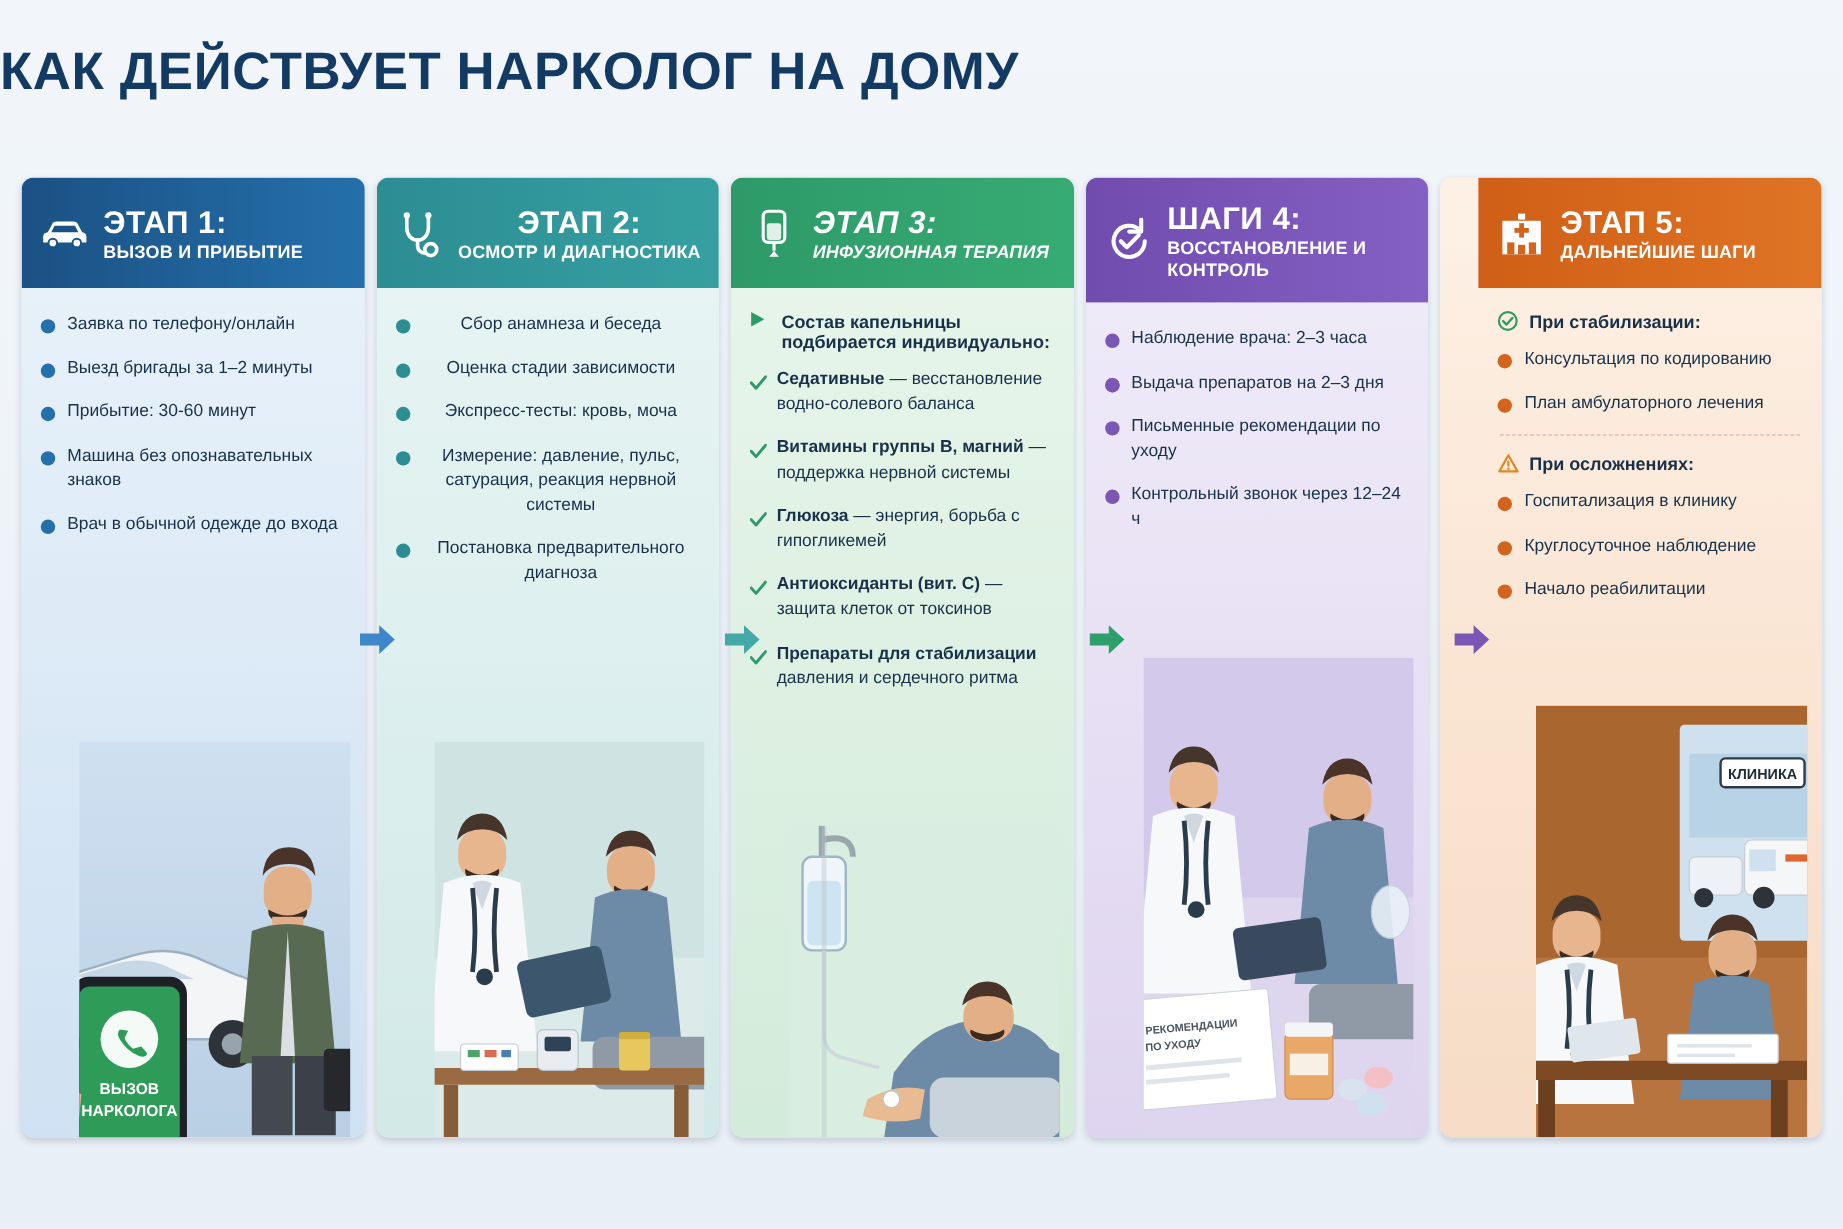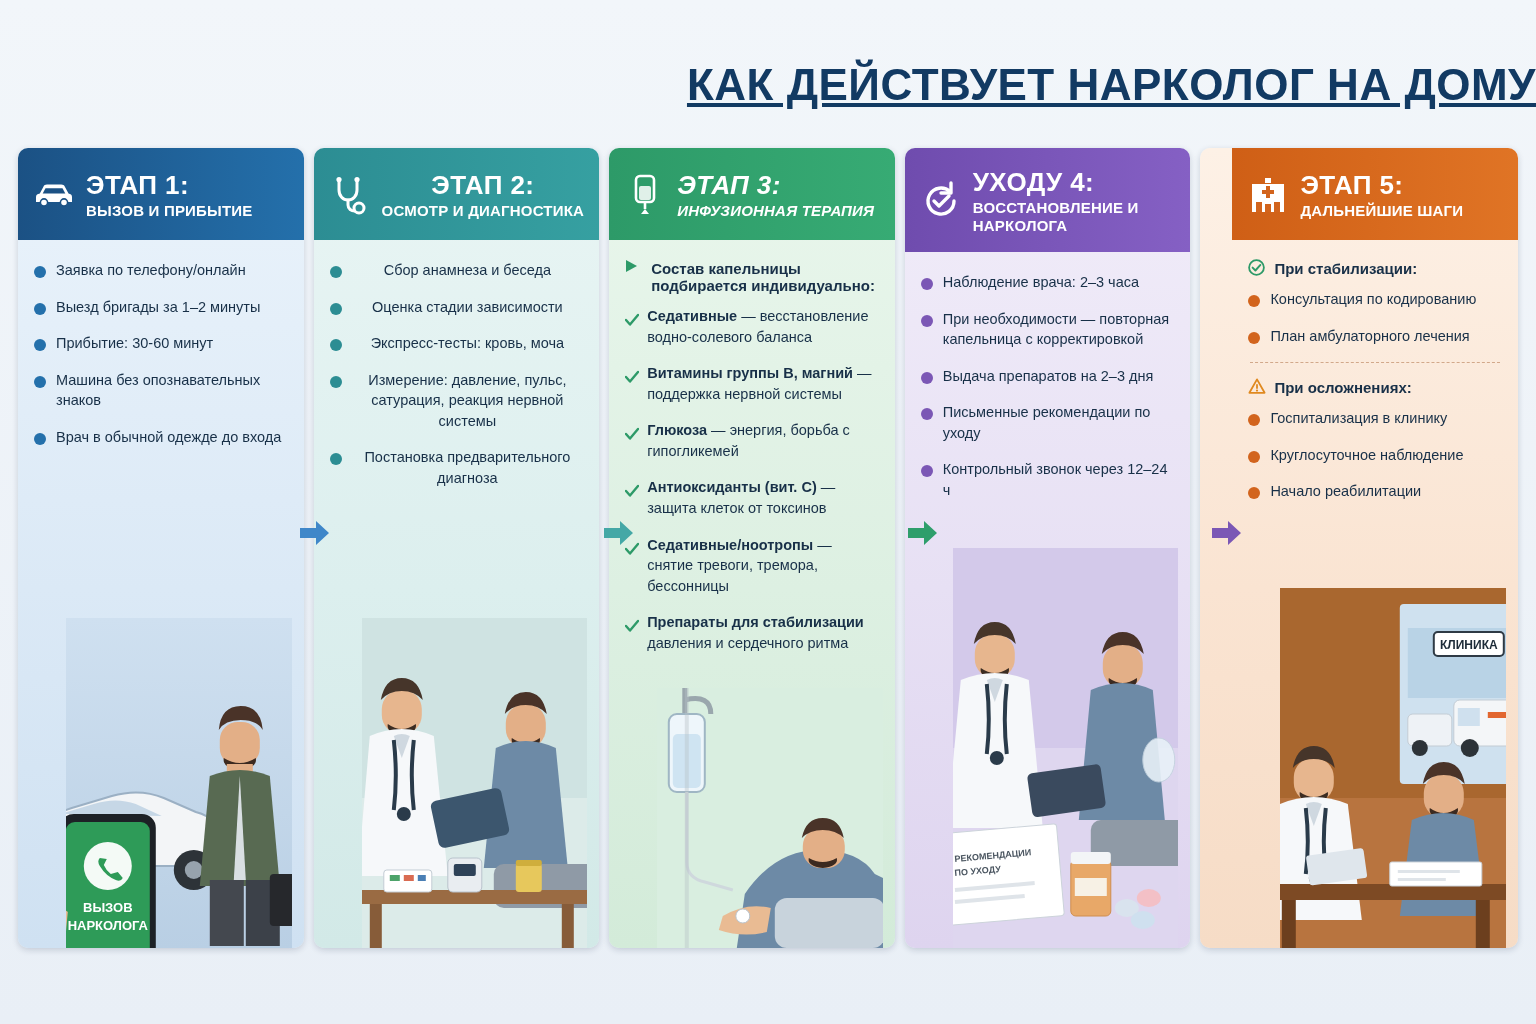--- a/index.html
+++ b/index.html
@@ -12,28 +12,27 @@
   }
   .page {
     position: relative;
     width: 1536px;
     height: 1024px;
     background: linear-gradient(180deg, #f2f6fa 0%, #e9eff6 100%);
   }
 
   
   .title {
-    text-align: right;
+    text-align: left;
     font-size: 44px;
     font-weight: bold;
     letter-spacing: 0.5px;
     color: #123a63;
-    padding-top: 60px;
+    padding-top: 35px;
     text-transform: uppercase;
-    text-decoration: underline;
   }
 
   
   .columns {
     position: absolute;
     top: 148px;
     left: 18px;
     right: 18px;
     height: 800px;
     display: flex;
@@ -327,26 +326,20 @@
           <li class="check">
             <span class="mk"><svg width="14" height="14" viewBox="0 0 14 14">
                   <path d="M1 7l4 4.5L13 2" fill="none" stroke="#2d9a68" stroke-width="2.4" stroke-linecap="round" stroke-linejoin="round"></path>
                 </svg></span>
             <b>Антиоксиданты (вит. С)</b> — защита клеток от токсинов
           </li>
           <li class="check">
             <span class="mk"><svg width="14" height="14" viewBox="0 0 14 14">
                   <path d="M1 7l4 4.5L13 2" fill="none" stroke="#2d9a68" stroke-width="2.4" stroke-linecap="round" stroke-linejoin="round"></path>
                 </svg></span>
-            <b>Седативные/ноотропы</b> — снятие тревоги, тремора, бессонницы
-          </li>
-          <li class="check">
-            <span class="mk"><svg width="14" height="14" viewBox="0 0 14 14">
-                  <path d="M1 7l4 4.5L13 2" fill="none" stroke="#2d9a68" stroke-width="2.4" stroke-linecap="round" stroke-linejoin="round"></path>
-                </svg></span>
             <b>Препараты для стабилизации</b> давления и сердечного ритма
           </li>
         </ul>
 
         <div class="illus" style="height:260px;">
           <svg width="100%" height="260" viewBox="0 0 290 260" preserveAspectRatio="xMidYMax slice">
             <rect x="0" y="0" width="290" height="260" fill="#d9eee0"></rect>
 
             <path d="M60 0 v40" stroke="#9aa7ad" stroke-width="5"></path>
             <path d="M60 12 q26-6 26 14" fill="none" stroke="#9aa7ad" stroke-width="5"></path>
@@ -372,28 +365,28 @@
     <div class="col" style="background:linear-gradient(180deg,#f1edf9 0%,#e7e0f4 55%,#ded4ef 100%);">
       <div class="col-head" style="background:linear-gradient(90deg,#6f4cae 0%,#8560c4 100%);">
         <span class="ico">
           <svg width="40" height="40" viewBox="0 0 40 40">
             <path d="M33 20a13 13 0 1 1-4-9.3" fill="none" stroke="#fff" stroke-width="3.4" stroke-linecap="round"></path>
             <path d="M30 2v10h-10" fill="none" stroke="#fff" stroke-width="3.4" stroke-linecap="round" stroke-linejoin="round"></path>
             <path d="M13 20l5 5 10-10" fill="none" stroke="#fff" stroke-width="3.4" stroke-linecap="round" stroke-linejoin="round"></path>
           </svg>
         </span>
         <div class="head-text">
-          <div class="stage-num">УХОДУ 4:</div>
-          <div class="stage-name">ВОССТАНОВЛЕНИЕ И НАРКОЛОГА</div>
+          <div class="stage-num">ШАГИ 4:</div>
+          <div class="stage-name">ВОССТАНОВЛЕНИЕ И КОНТРОЛЬ</div>
         </div>
       </div>
       <div class="col-body">
         <ul class="items">
           <li class="dot"><span class="mk" style="background:#7b57b5"></span><span>Наблюдение врача: 2–3 часа</span></li>
-          <li class="dot"><span class="mk" style="background:#7b57b5"></span><span>При необходимости — повторная капельница с корректировкой</span></li>
+          <li class="dot"><span class="mk" style="background:#7b57b5"></span></li>
           <li class="dot"><span class="mk" style="background:#7b57b5"></span><span>Выдача препаратов на 2–3 дня</span></li>
           <li class="dot"><span class="mk" style="background:#7b57b5"></span><span>Письменные рекомендации по уходу</span></li>
           <li class="dot"><span class="mk" style="background:#7b57b5"></span><span>Контрольный звонок через 12–24 ч</span></li>
         </ul>
 
         <div class="illus" style="height:400px;">
           <svg width="100%" height="400" viewBox="0 0 290 400" preserveAspectRatio="xMidYMax slice">
             <rect x="0" y="0" width="290" height="400" fill="#ded6ef"></rect>
             <rect x="0" y="0" width="290" height="200" fill="#d3c9ea"></rect>
 

